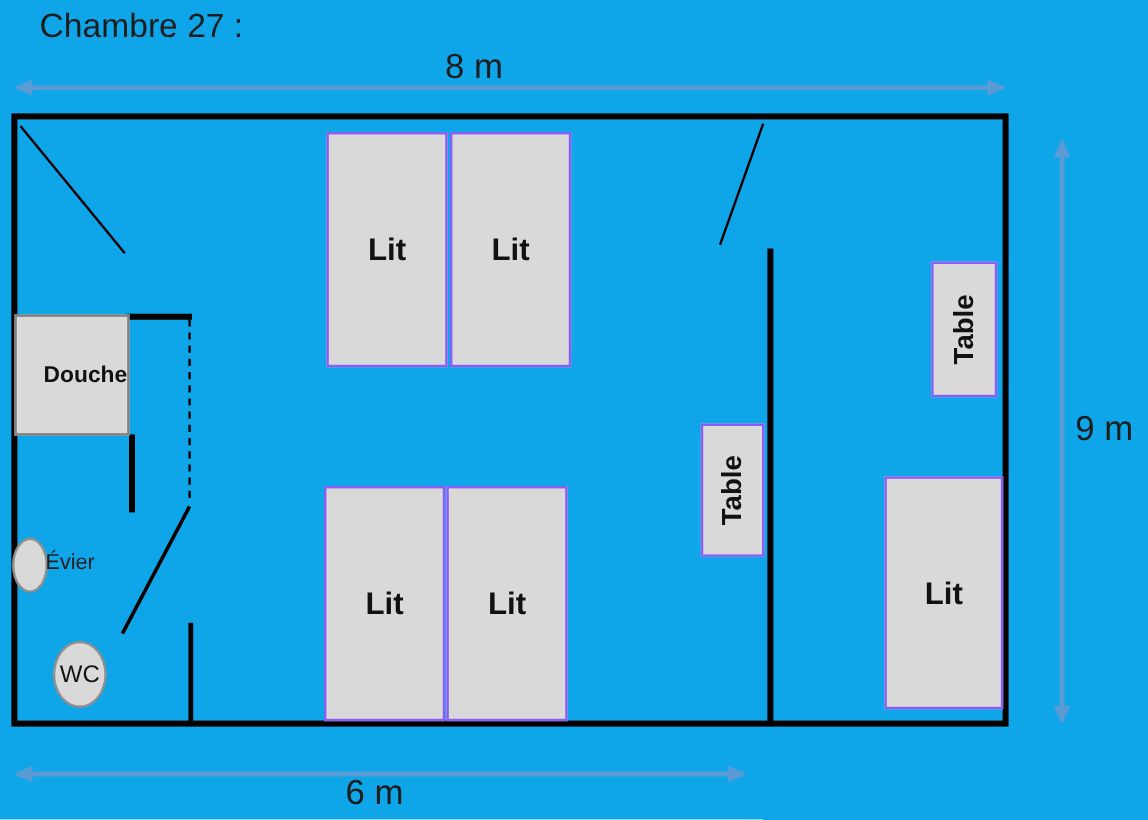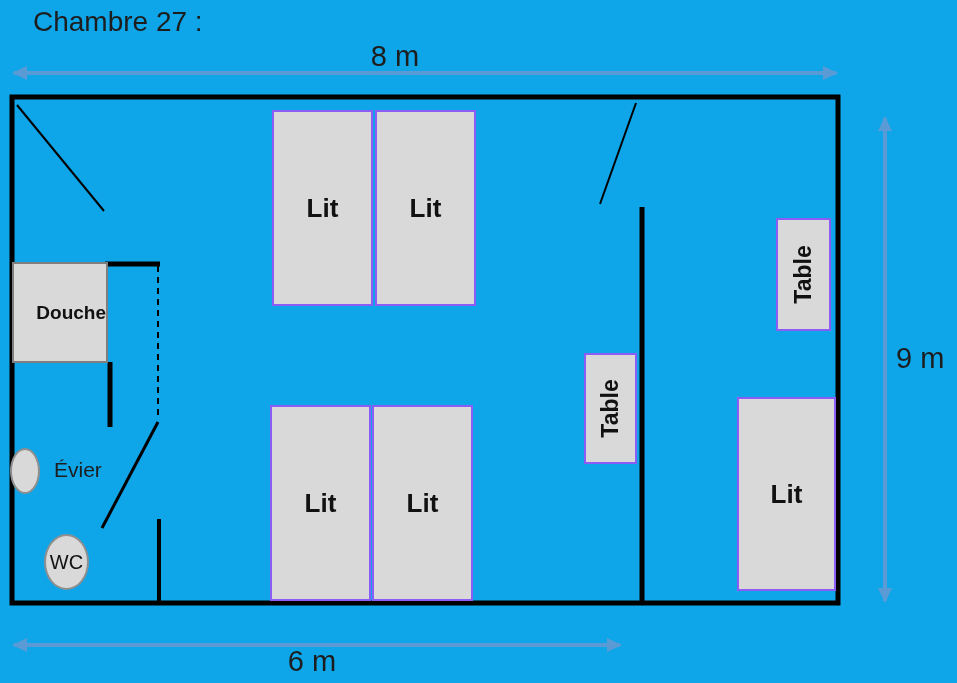--- a/index.html
+++ b/index.html
@@ -135,19 +135,19 @@
   </div>
   <div class="furniture" style="left:776px; top:218px; width:55px; height:113px;">
     <span class="table-label">Table</span>
   </div>
 
   <div class="furniture" style="left:12px; top:262px; width:96px; height:101px; border-color:#7f7f7f;justify-content:flex-end;">
     <span class="douche-label">Douche</span>
   </div>
 
   <div class="ellipse" style="left:10px; top:448px; width:30px; height:46px;"></div>
-  <div class="label" style="left:38px; top:458px; font-size:21px;padding-left:16px;">Évier</div>
+  <div class="label" style="left:38px; top:458px; font-size:18px;">Évier</div>
 
   <div class="ellipse" style="left:44px; top:534px; width:45px; height:56px;">
     <span class="wc-label">WC</span>
   </div>
 
 </div>
 
 </body></html>

